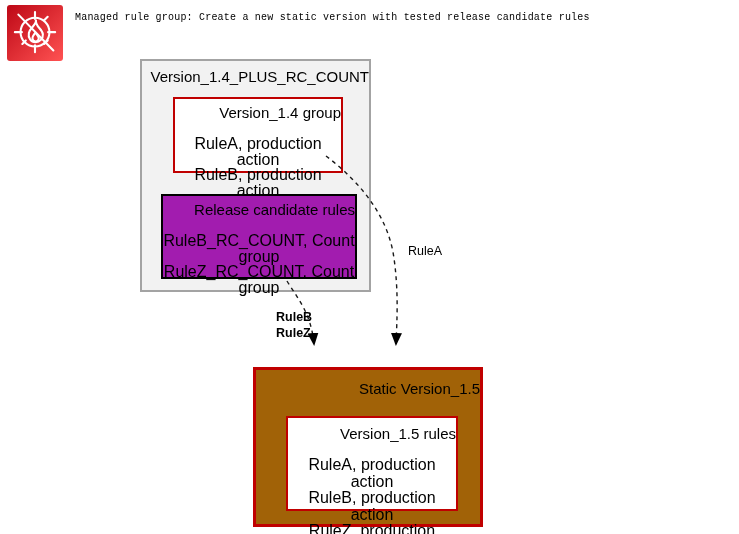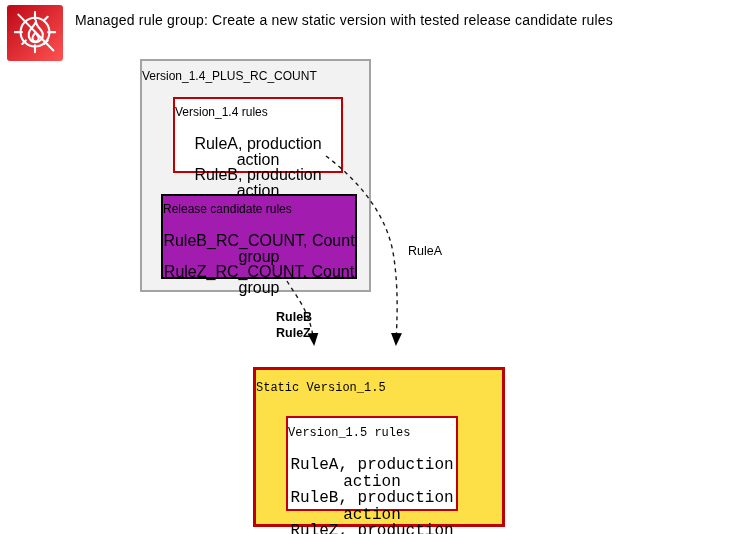--- a/index.html
+++ b/index.html
@@ -16,36 +16,37 @@
   
   .app-icon {
     position: absolute; left: 7px; top: 5px;
     width: 56px; height: 56px;
     border-radius: 3px;
     overflow: hidden;
   }
   .page-title {
     position: absolute; left: 75px; top: 12px;
     width: 660px;
-    font-size: 14px;
+    font-size: 10px;
     letter-spacing: 0.2px;
     color: #000000;
     white-space: nowrap;
+    font-family: Liberation Mono, monospace;
   }
 
   
   .box { position: absolute; }
   .container-box {
     left: 140px; top: 59px; width: 231px; height: 233px;
     background: #f2f2f2;
     border: 2px solid #a3a3a3;
   }
   .box-heading {
-    text-align: left;
-    font-size: 12px;
+    text-align: right;
+    font-size: 15px;
     line-height: 15px;
   }
   .container-box > .box-heading { padding-top: 8px; }
 
   .version14-box {
     left: 31px; top: 36px; width: 170px; height: 76px;
     background: #ffffff;
     border: 2.5px solid #c00000;
   }
   .rc-box {
@@ -55,24 +56,23 @@
   }
   .inner-heading { padding-top: 6px; }
   .rules-list {
     margin-top: 16px;
     text-align: center;
     font-size: 16px;
     line-height: 15.5px;
   }
 
   .static-box {
-    left: 253px; top: 367px; width: 252px; height: 160px;
-    background: #fde047;
+    left: 253px; top: 367px; width: 230px; height: 160px;
+    background: #a16207;
     border: 3px solid #c00000;
-    font-family: Liberation Mono, monospace;
   }
   .static-box > .box-heading { padding-top: 11px; }
   .version15-box {
     left: 30px; top: 46px; width: 172px; height: 95px;
     background: #ffffff;
     border: 2.5px solid #c00000;
   }
   .version15-box .inner-heading { padding-top: 8px; }
   .version15-box .rules-list { margin-top: 16px; line-height: 16.5px; }
 
@@ -127,21 +127,21 @@
       </g>
     </svg>
   </div>
 
   <div class="page-title">Managed rule group: Create a new static version with tested release candidate rules</div>
 
   <div class="box container-box">
     <div class="box-heading">Version_1.4_PLUS_RC_COUNT</div>
 
     <div class="box version14-box">
-      <div class="box-heading inner-heading">Version_1.4 rules</div>
+      <div class="box-heading inner-heading">Version_1.4 group</div>
       <div class="rules-list">
         <div>RuleA, production action</div>
         <div>RuleB, production action</div>
       </div>
     </div>
 
     <div class="box rc-box">
       <div class="box-heading inner-heading">Release candidate rules</div>
       <div class="rules-list">
         <div>RuleB_RC_COUNT, Count group</div>

